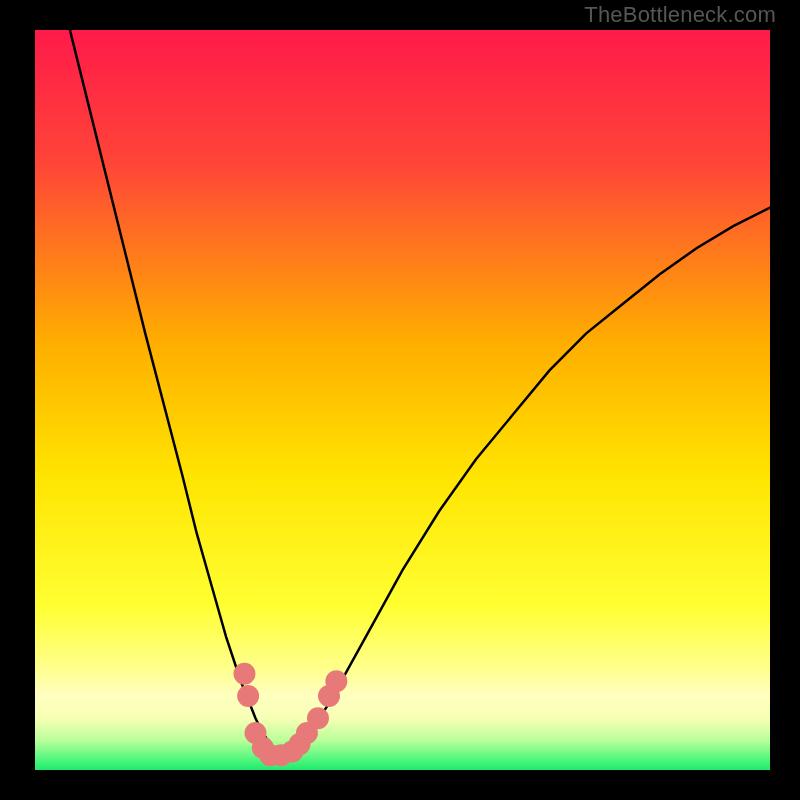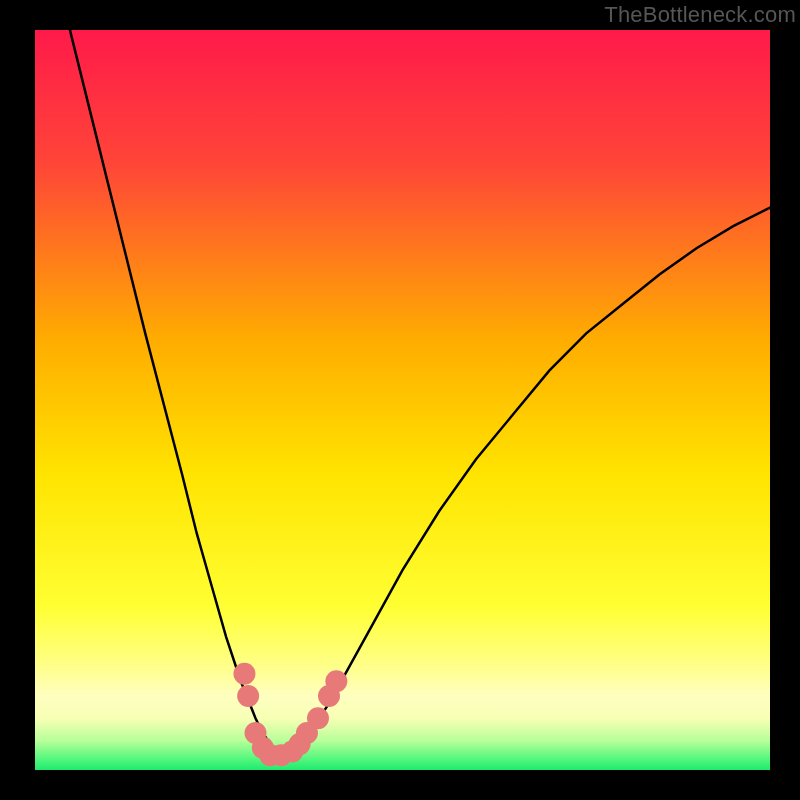--- a/index.html
+++ b/index.html
@@ -6,21 +6,21 @@
   html, body { width: 800px; height: 800px; overflow: hidden; background: #000; }
   .outer {
     width: 800px;
     height: 800px;
     background: #000;
     position: relative;
   }
   .watermark {
     position: absolute;
     top: 2px;
-    right: 4px;
+    right: 24px;
     font-family: Arial, Helvetica, sans-serif;
     font-size: 22px;
     color: #565656;
     font-weight: 400;
     letter-spacing: 0.2px;
   }
   .plot {
     position: absolute;
     left: 35px;
     top: 30px;

